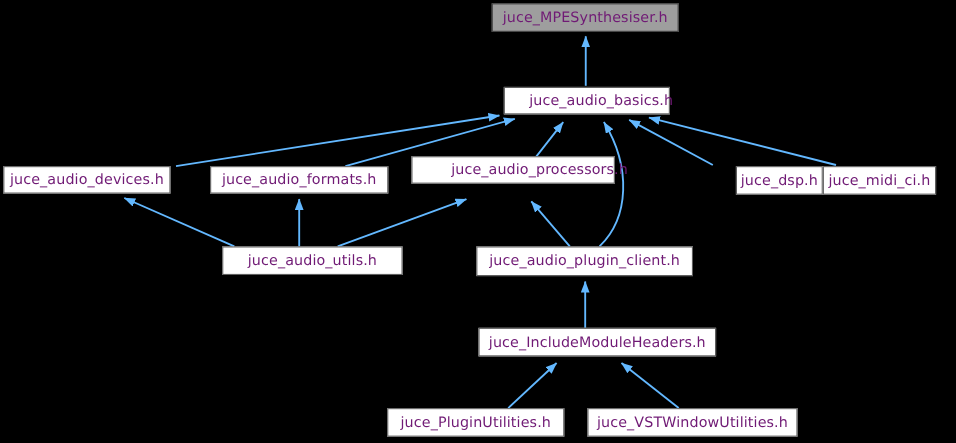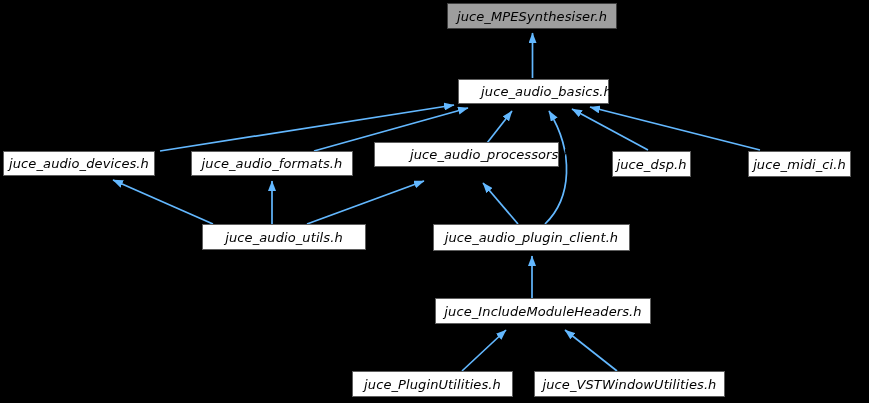--- a/index.html
+++ b/index.html
@@ -26,29 +26,28 @@
     stroke: var(--edge-color, #63B8FF);
     stroke-width: 1.7;
     fill: none;
   }
   #nodes { position: absolute; left: 0; top: 0; z-index: 2; }
   .node {
     position: absolute;
     box-sizing: border-box;
     background: #ffffff;
     border: 1.4px solid #5f5f5f;
-    color: #000000;
+    color: #701a75;
     font-size: 13px;
     letter-spacing: 0.1px;
     display: flex;
     align-items: center;
     justify-content: center;
     white-space: nowrap;
     cursor: pointer;
-    font-style: italic;
   }
   .node.current {
     background: #9e9e9e;
     border-color: #3f3f3f;
   }
 </style>
 </head>
 <body>
 
 <div id="stage">
@@ -74,21 +73,21 @@
         <path d="M462,371 L506,330" class="edge" marker-end="url(#arrowhead)"></path>
         <path d="M617,371 L565,330" class="edge" marker-end="url(#arrowhead)"></path>
       </g>
   </svg>
   <div id="nodes">
       <div class="node current" style="left: 447px; top: 3px; width: 170px; height: 26px;">juce_MPESynthesiser.h</div>
       <div class="node" style="left: 458px; top: 79px; width: 151px; height: 25px; padding-left: 26px;">juce_audio_basics.h</div>
       <div class="node" style="left: 3px; top: 151px; width: 152px; height: 25px;">juce_audio_devices.h</div>
       <div class="node" style="left: 191px; top: 151px; width: 162px; height: 25px;">juce_audio_formats.h</div>
       <div class="node" style="left: 374px; top: 142px; width: 185px; height: 25px; padding-left: 48px;">juce_audio_processors.h</div>
-      <div class="node" style="left: 612px; top: 151px; width: 79px; height: 26px;">juce_dsp.h</div>
+      <div class="node" style="left: 669px; top: 151px; width: 79px; height: 26px;">juce_dsp.h</div>
       <div class="node" style="left: 748px; top: 151px; width: 103px; height: 26px;">juce_midi_ci.h</div>
       <div class="node" style="left: 202px; top: 224px; width: 164px; height: 26px;">juce_audio_utils.h</div>
       <div class="node" style="left: 433px; top: 224px; width: 197px; height: 27px;">juce_audio_plugin_client.h</div>
       <div class="node" style="left: 435px; top: 298px; width: 216px; height: 26px;">juce_IncludeModuleHeaders.h</div>
       <div class="node" style="left: 352px; top: 371px; width: 161px; height: 26px;">juce_PluginUtilities.h</div>
       <div class="node" style="left: 534px; top: 371px; width: 191px; height: 26px;">juce_VSTWindowUtilities.h</div>
     </div>
 </div>
 
 </body></html>

